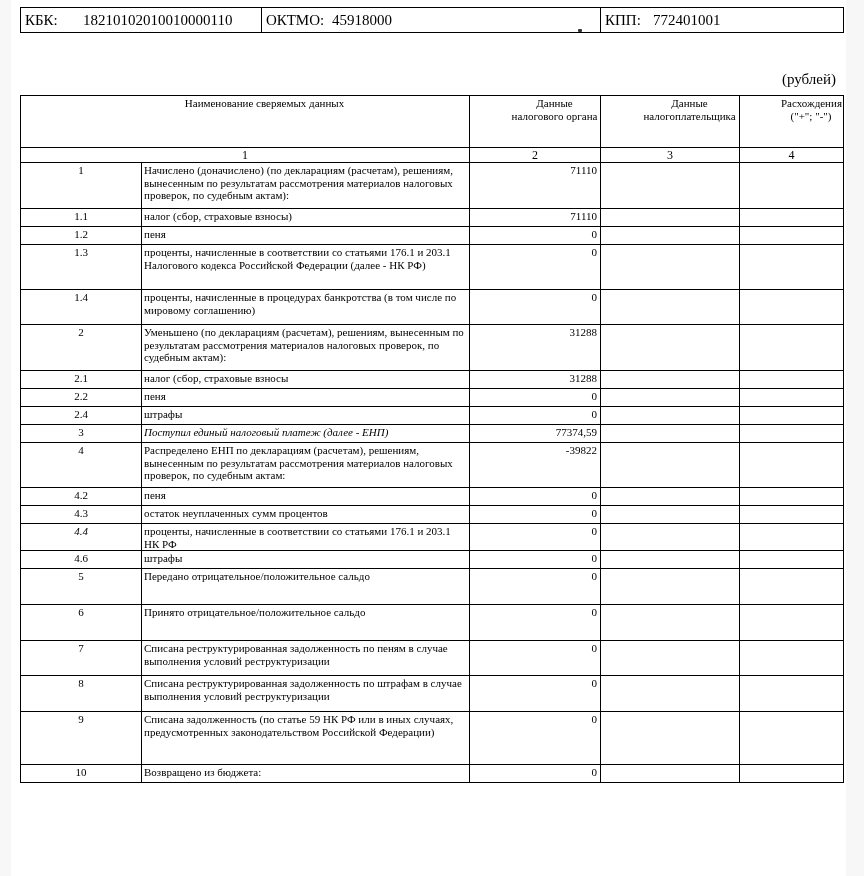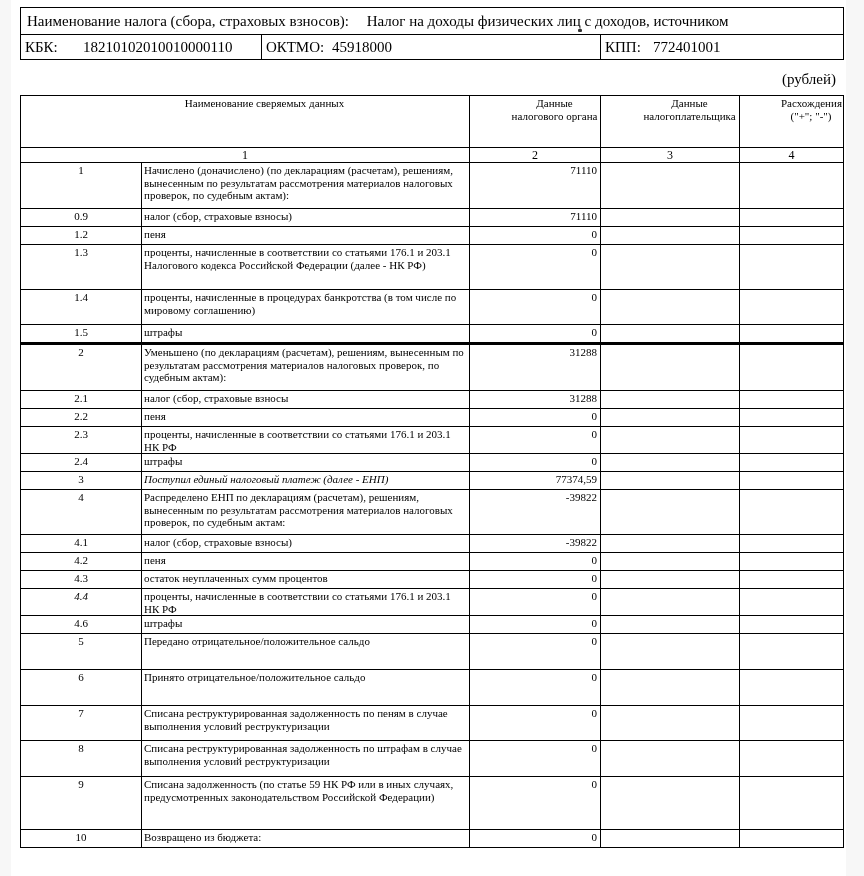--- a/index.html
+++ b/index.html
@@ -103,26 +103,20 @@
 
 <div class="page"></div>
 
 <table class="info">
   <colgroup>
     <col style="width:241px">
       <col style="width:339px">
       <col style="width:243px">
   </colgroup>
   <tbody>
-      <tr class="r1">
-    <td colspan="3">
-      <span class="lbl tax-name-label">Наименование налога (сбора, страховых взносов):</span>
-      <span class="val">Налог на доходы физических лиц с доходов, источником</span>
-    </td>
-  </tr>
   <tr class="r2">
     <td>
       <span class="lbl kbk-label">КБК:</span><span class="val">18210102010010000110</span>
     </td>
     <td>
       <span class="lbl oktmo-label">ОКТМО:</span><span class="val">45918000</span>
     </td>
     <td>
       <span class="lbl kpp-label">КПП:</span><span class="val">772401001</span>
     </td>
@@ -157,21 +151,21 @@
   </thead>
   <tbody id="rows">
       <tr>
         <td class="num" style="height: 44px;">1</td>
         <td class="name" style="height: 44px;">Начислено (доначислено) (по декларациям (расчетам), решениям, вынесенным по результатам рассмотрения материалов налоговых проверок, по судебным актам):</td>
         <td class="v2" style="height: 44px;">71110</td>
         <td class="v3" style="height: 44px;"></td>
         <td class="v4" style="height: 44px;"></td>
       </tr>
       <tr>
-        <td class="num" style="height: 16px;">0.9</td>
+        <td class="num" style="height: 16px;">1.1</td>
         <td class="name" style="height: 16px;">налог (сбор, страховые взносы)</td>
         <td class="v2" style="height: 16px;">71110</td>
         <td class="v3" style="height: 16px;"></td>
         <td class="v4" style="height: 16px;"></td>
       </tr>
       <tr>
         <td class="num" style="height: 16px;">1.2</td>
         <td class="name" style="height: 16px;">пеня</td>
         <td class="v2" style="height: 16px;">0</td>
         <td class="v3" style="height: 16px;"></td>
@@ -184,27 +178,20 @@
         <td class="v3" style="height: 43px;"></td>
         <td class="v4" style="height: 43px;"></td>
       </tr>
       <tr>
         <td class="num" style="height: 33px;">1.4</td>
         <td class="name" style="height: 33px;">проценты, начисленные в процедурах банкротства (в том числе по мировому соглашению)</td>
         <td class="v2" style="height: 33px;">0</td>
         <td class="v3" style="height: 33px;"></td>
         <td class="v4" style="height: 33px;"></td>
       </tr>
-      <tr class="thick-bottom">
-        <td class="num" style="height: 16px;">1.5</td>
-        <td class="name" style="height: 16px;">штрафы</td>
-        <td class="v2" style="height: 16px;">0</td>
-        <td class="v3" style="height: 16px;"></td>
-        <td class="v4" style="height: 16px;"></td>
-      </tr>
       <tr>
         <td class="num" style="height: 44px;">2</td>
         <td class="name" style="height: 44px;">Уменьшено (по декларациям (расчетам), решениям, вынесенным по результатам рассмотрения материалов налоговых проверок, по судебным актам):</td>
         <td class="v2" style="height: 44px;">31288</td>
         <td class="v3" style="height: 44px;"></td>
         <td class="v4" style="height: 44px;"></td>
       </tr>
       <tr>
         <td class="num" style="height: 16px;">2.1</td>
         <td class="name" style="height: 16px;">налог (сбор, страховые взносы</td>
@@ -213,27 +200,20 @@
         <td class="v4" style="height: 16px;"></td>
       </tr>
       <tr>
         <td class="num" style="height: 16px;">2.2</td>
         <td class="name" style="height: 16px;">пеня</td>
         <td class="v2" style="height: 16px;">0</td>
         <td class="v3" style="height: 16px;"></td>
         <td class="v4" style="height: 16px;"></td>
       </tr>
       <tr>
-        <td class="num" style="height: 24px;">2.3</td>
-        <td class="name" style="height: 24px;">проценты, начисленные в соответствии со статьями 176.1 и 203.1 НК РФ</td>
-        <td class="v2" style="height: 24px;">0</td>
-        <td class="v3" style="height: 24px;"></td>
-        <td class="v4" style="height: 24px;"></td>
-      </tr>
-      <tr>
         <td class="num" style="height: 16px;">2.4</td>
         <td class="name" style="height: 16px;">штрафы</td>
         <td class="v2" style="height: 16px;">0</td>
         <td class="v3" style="height: 16px;"></td>
         <td class="v4" style="height: 16px;"></td>
       </tr>
       <tr>
         <td class="num" style="height: 16px;">3</td>
         <td class="name" style="height: 16px; font-style: italic;">Поступил единый налоговый платеж (далее - ЕНП)</td>
         <td class="v2" style="height: 16px;">77374,59</td>
@@ -241,27 +221,20 @@
         <td class="v4" style="height: 16px;"></td>
       </tr>
       <tr>
         <td class="num" style="height: 43px;">4</td>
         <td class="name" style="height: 43px;">Распределено ЕНП по декларациям (расчетам),  решениям, вынесенным по результатам рассмотрения материалов налоговых проверок, по судебным актам:</td>
         <td class="v2" style="height: 43px;">-39822</td>
         <td class="v3" style="height: 43px;"></td>
         <td class="v4" style="height: 43px;"></td>
       </tr>
       <tr>
-        <td class="num" style="height: 16px;">4.1</td>
-        <td class="name" style="height: 16px;">налог (сбор, страховые взносы)</td>
-        <td class="v2" style="height: 16px;">-39822</td>
-        <td class="v3" style="height: 16px;"></td>
-        <td class="v4" style="height: 16px;"></td>
-      </tr>
-      <tr>
         <td class="num" style="height: 16px;">4.2</td>
         <td class="name" style="height: 16px;">пеня</td>
         <td class="v2" style="height: 16px;">0</td>
         <td class="v3" style="height: 16px;"></td>
         <td class="v4" style="height: 16px;"></td>
       </tr>
       <tr>
         <td class="num" style="height: 16px;">4.3</td>
         <td class="name" style="height: 16px;">остаток неуплаченных сумм процентов</td>
         <td class="v2" style="height: 16px;">0</td>

